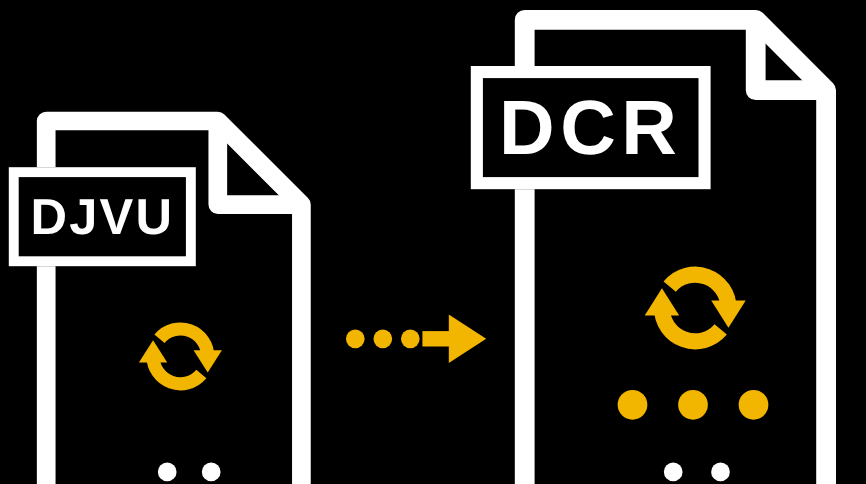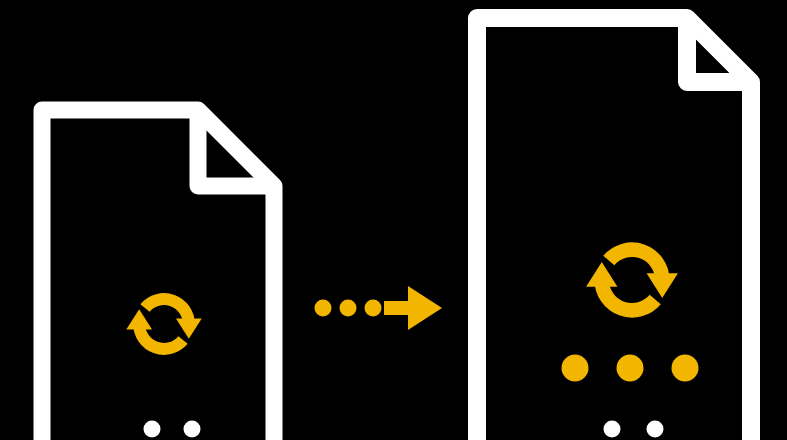--- a/index.html
+++ b/index.html
@@ -79,20 +79,23 @@
     <circle class="white-dot" cx="162" cy="331" r="8.5"></circle>
   </svg>
 
   <svg class="sync-left" width="92" height="92" viewBox="0 0 100 100">
     <path class="accent-stroke" stroke-width="13" d="M29.3 32.6 A27 27 0 0 1 77 50"></path>
     <polygon class="accent-fill" points="63,44 91,44 77,66"></polygon>
     <path class="accent-stroke" stroke-width="13" d="M70.7 67.4 A27 27 0 0 1 23 50"></path>
     <polygon class="accent-fill" points="37,56 9,56 23,34"></polygon>
   </svg>
 
+  <div class="label label-left">
+    <span>DJVU</span>
+  </div>
 
   <svg class="arrow" width="130" height="44" viewBox="0 0 130 44">
     <circle class="accent-fill" cx="9" cy="22" r="8.5"></circle>
     <circle class="accent-fill" cx="34" cy="22" r="8.5"></circle>
     <circle class="accent-fill" cx="59" cy="22" r="8.5"></circle>
     <rect class="accent-fill" x="70" y="15" width="28" height="14"></rect>
     <polygon class="accent-fill" points="94,0 128,22 94,44"></polygon>
   </svg>
 
   <svg class="doc-right" width="298" height="434" viewBox="0 0 298 434">
@@ -105,14 +108,17 @@
     <circle class="white-dot" cx="190" cy="423" r="8.5"></circle>
   </svg>
 
   <svg class="sync-right" width="112" height="112" viewBox="0 0 100 100">
     <path class="accent-stroke" stroke-width="13" d="M29.3 32.6 A27 27 0 0 1 77 50"></path>
     <polygon class="accent-fill" points="63,44 91,44 77,66"></polygon>
     <path class="accent-stroke" stroke-width="13" d="M70.7 67.4 A27 27 0 0 1 23 50"></path>
     <polygon class="accent-fill" points="37,56 9,56 23,34"></polygon>
   </svg>
 
+  <div class="label label-right">
+    <span>DCR</span>
+  </div>
 
 </div>
 
 </body></html>

